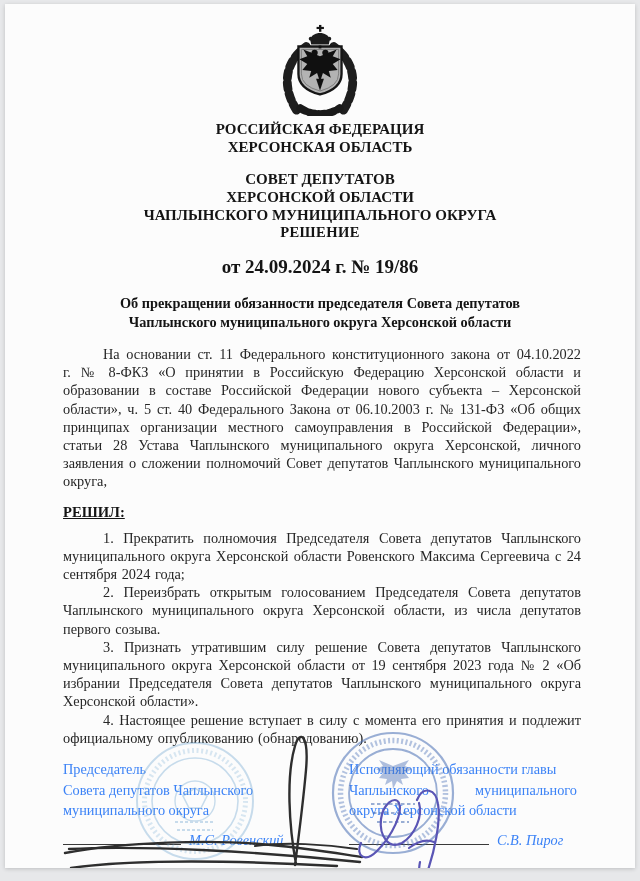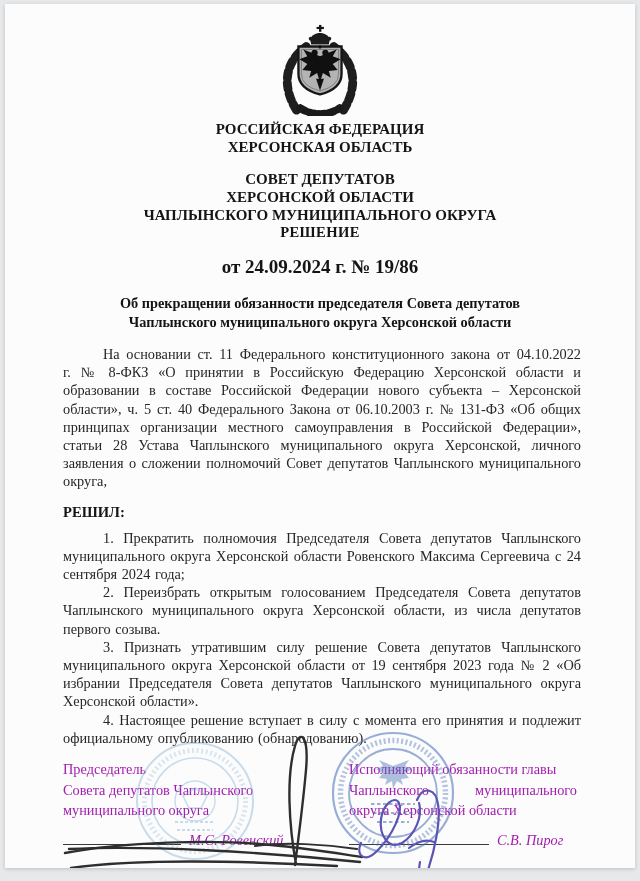--- a/index.html
+++ b/index.html
@@ -24,28 +24,28 @@
   .org{font-size:15px;line-height:18px;margin:14px 40px 0 40px;}
   .doctype{font-size:14.6px;letter-spacing:.4px;}
   .datenum{font-size:19px;margin-top:15px;}
   .doc-title{font-size:14.3px;line-height:19px;margin:16px 55px 0 55px;}
   .text-col{margin:0 54px 0 58px;}
   .para{
     font-size:14.3px;line-height:18.2px;text-align:justify;
     text-indent:40px;margin:0;color:#262626;
   }
   .preamble{margin-top:13px;word-spacing:1.5px;}
-  .resolved{font-weight:bold;font-size:14.6px;color:#141414;margin:13px 0 0 58px;}
+  .resolved{font-weight:bold;font-size:14.6px;color:#141414;margin:13px 0 0 58px;text-decoration:underline;}
   .items{margin-top:8px;}
   .items .para{word-spacing:1px;}
   .sig-row{
     display:flex;justify-content:space-between;
     margin:12px 58px 0 58px;position:relative;
   }
-  .sig-col{font-size:14.3px;line-height:20.5px;color:#a21caf;}
+  .sig-col{font-size:14.3px;line-height:20.5px;color:#3b82f6;}
   .sig-col.left{width:250px;}
   .sig-col.right{width:228px;}
   .jline{text-align:justify;text-align-last:justify;}
   .name-row{margin-top:9px;white-space:nowrap;font-size:14.3px;font-style:italic;}
   .sig-line{
     display:inline-block;vertical-align:baseline;
     border-bottom:1px solid #3a3a3a;height:12px;
   }
   .sig-line.l{width:118px;margin-right:8px;}
   .sig-line.r{width:140px;margin-right:8px;}

